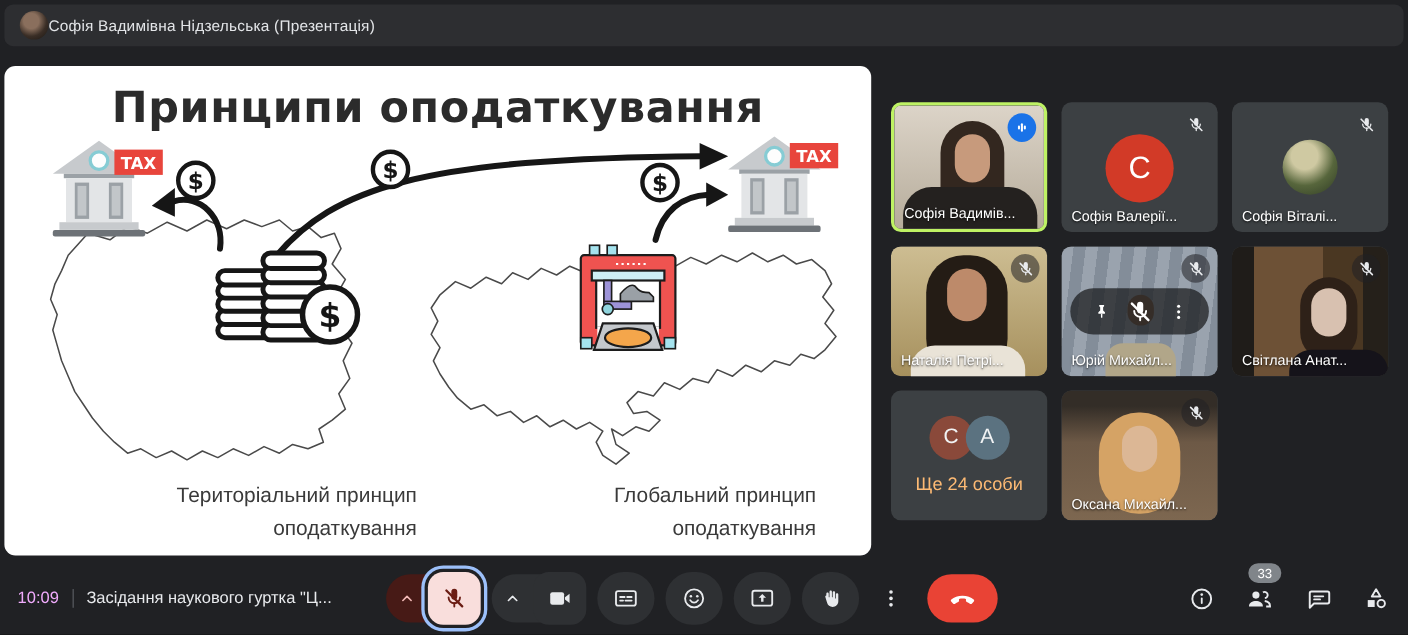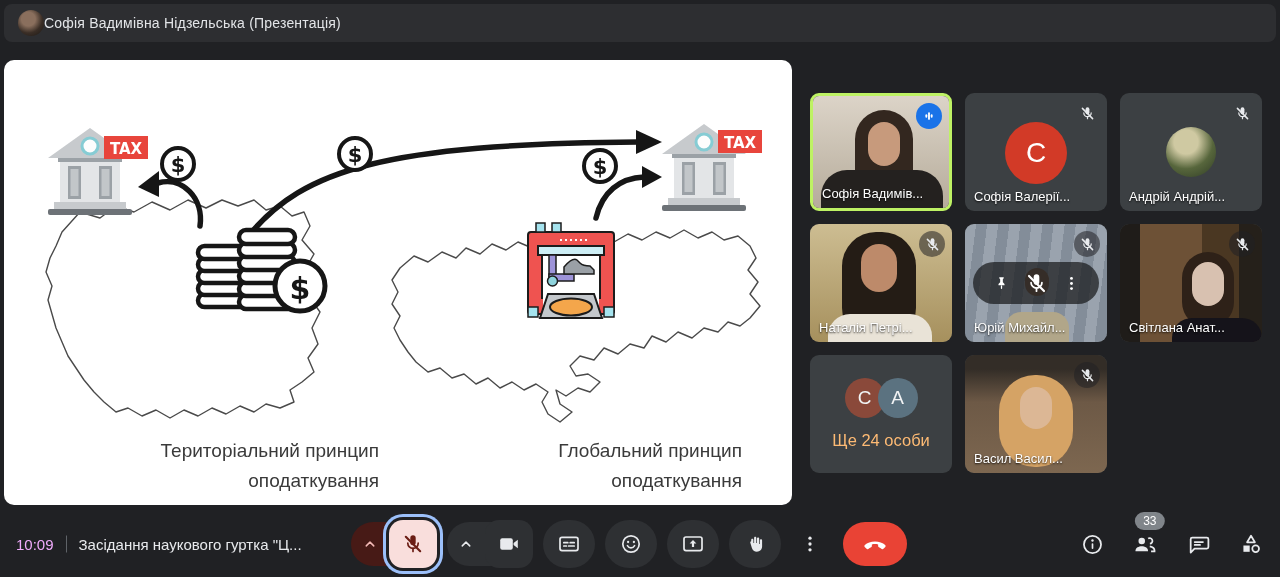--- a/index.html
+++ b/index.html
@@ -269,20 +269,21 @@
         <rect x="545" y="214" width="25" height="7" fill="#9d93d8" stroke="#1c1c1c" stroke-width="1.5"></rect>
         <circle cx="548.5" cy="221" r="5" fill="#8fd4dd" stroke="#1c1c1c" stroke-width="1.5"></circle>
         <path d="M560 207c6-7 10-9 13-7l3 3c2 2 6 3 10 3l4 4v4h-30z" fill="#9aa0a6" stroke="#1c1c1c" stroke-width="1.5"></path>
         <polygon points="536,258 598,258 590,234 544,234" fill="#c4c8cc" stroke="#1c1c1c" stroke-width="2"></polygon>
         <ellipse cx="567" cy="247" rx="21" ry="8.5" fill="#f4a64b" stroke="#1c1c1c" stroke-width="2"></ellipse>
         <rect x="524" y="247" width="10" height="10" fill="#a5e3ee" stroke="#1c1c1c" stroke-width="1.5"></rect>
         <rect x="600" y="247" width="10" height="10" fill="#a5e3ee" stroke="#1c1c1c" stroke-width="1.5"></rect>
       </g>
     </svg>
 
+    <div class="slide-title">Принципи оподаткування</div>
     <div class="caption left">
       <div>Територіальний принцип</div>
       <div>оподаткування</div>
     </div>
     <div class="caption right">
       <div>Глобальний принцип</div>
       <div>оподаткування</div>
     </div>
   </div>
 
@@ -316,21 +317,21 @@
 
     <div class="tile">
       <div class="center">
         <div class="photo-avatar pa-t3"></div>
       </div>
       <div class="micoff">
         <svg viewBox="0 0 24 24">
             <use href="#i-micoff"></use>
           </svg>
       </div>
-      <div class="pnlabel">Андрій Андрій...</div>
+      <div class="pnlabel">Софія Віталі...</div>
     </div>
 
     <div class="tile video">
       <div class="vid bg-t4">
         <div class="hair"></div>
           <div class="face"></div>
           <div class="torso"></div>
       </div>
       <div class="micoff dim">
         <svg viewBox="0 0 24 24">
@@ -392,21 +393,21 @@
     <div class="tile video">
       <div class="vid bg-t9">
         <div class="hair"></div>
           <div class="face"></div>
       </div>
       <div class="micoff dim">
         <svg viewBox="0 0 24 24">
             <use href="#i-micoff"></use>
           </svg>
       </div>
-      <div class="pnlabel">Васил Васил...</div>
+      <div class="pnlabel">Оксана Михайл...</div>
     </div>
   </div>
 
   <div class="bottombar">
 
     <div class="bb-left">
       <span class="bb-time">10:09</span>
       <span class="bb-name">Засідання наукового гуртка "Ц...</span>
     </div>
 

